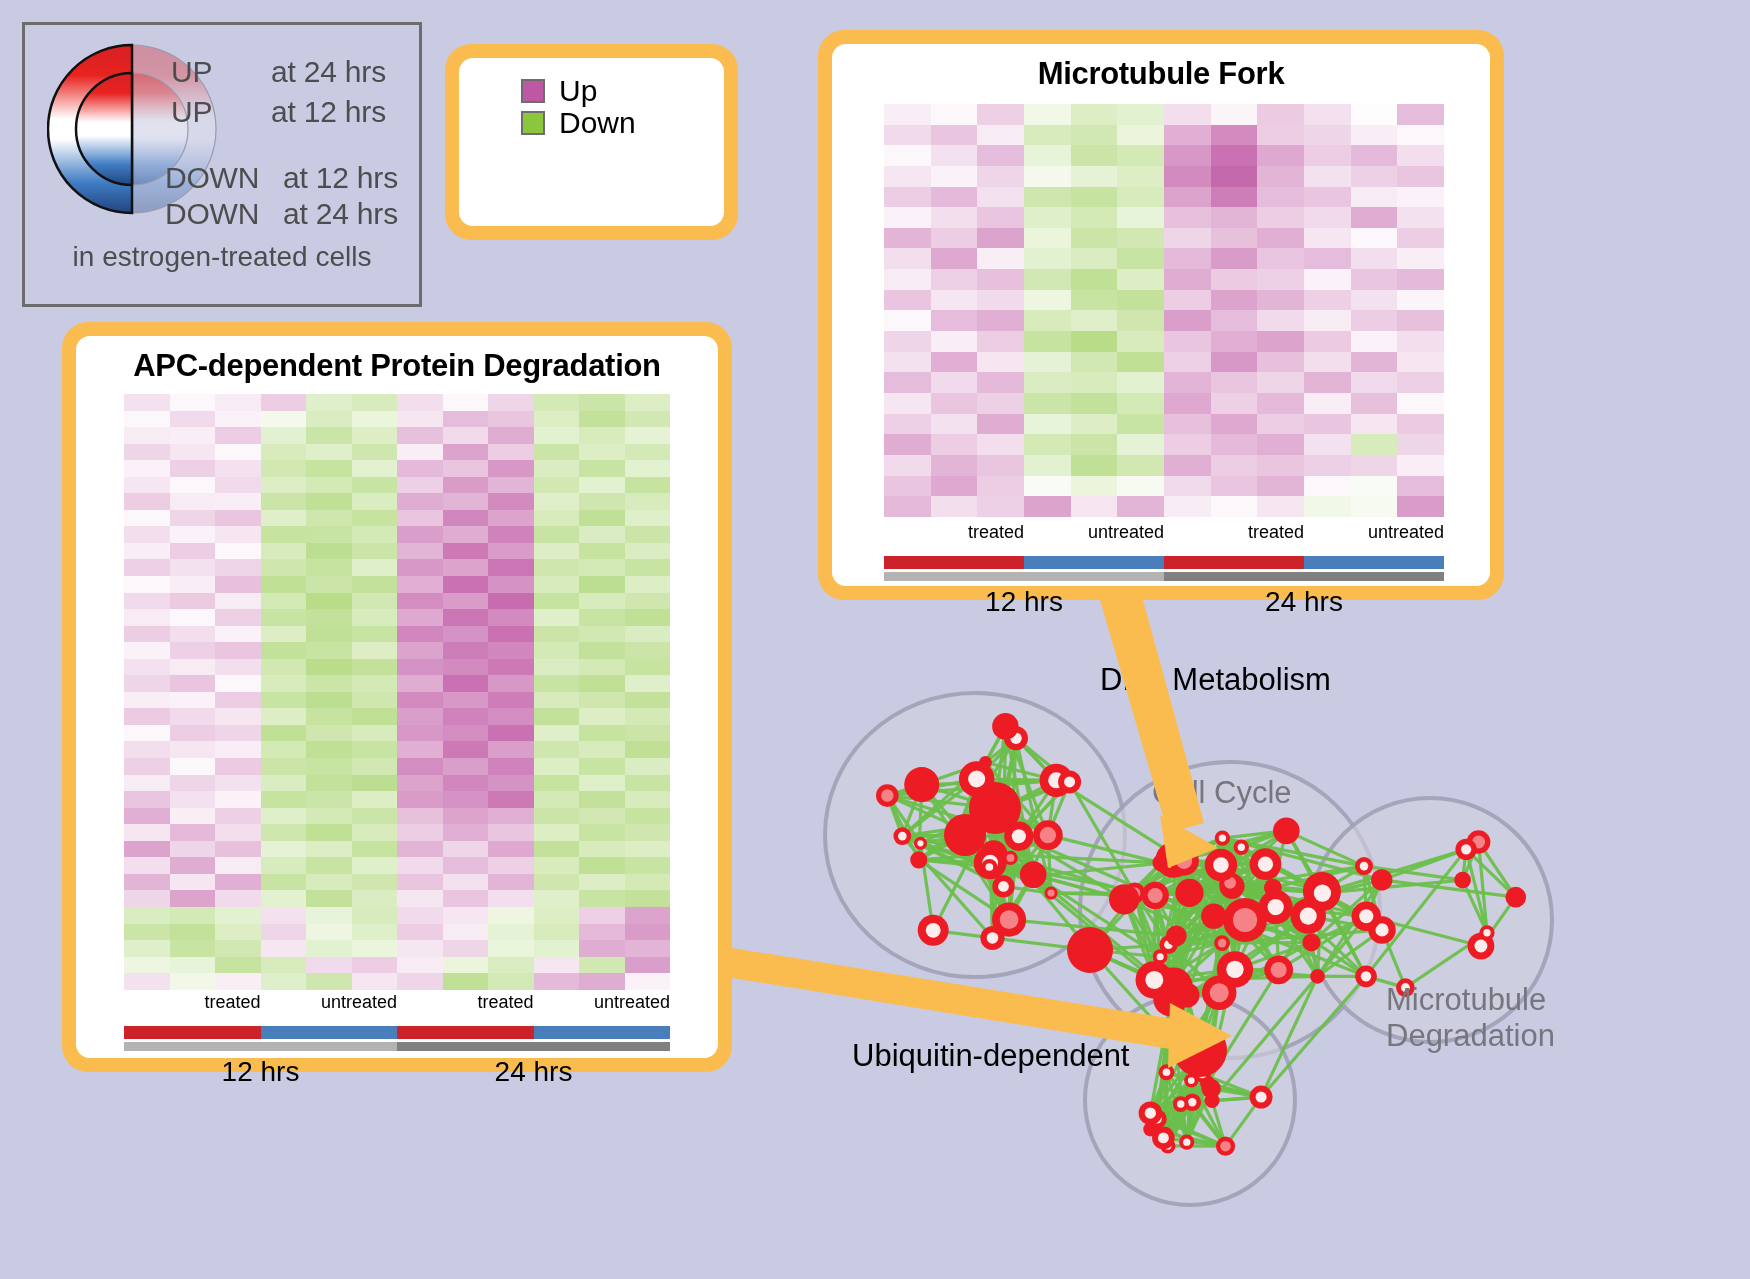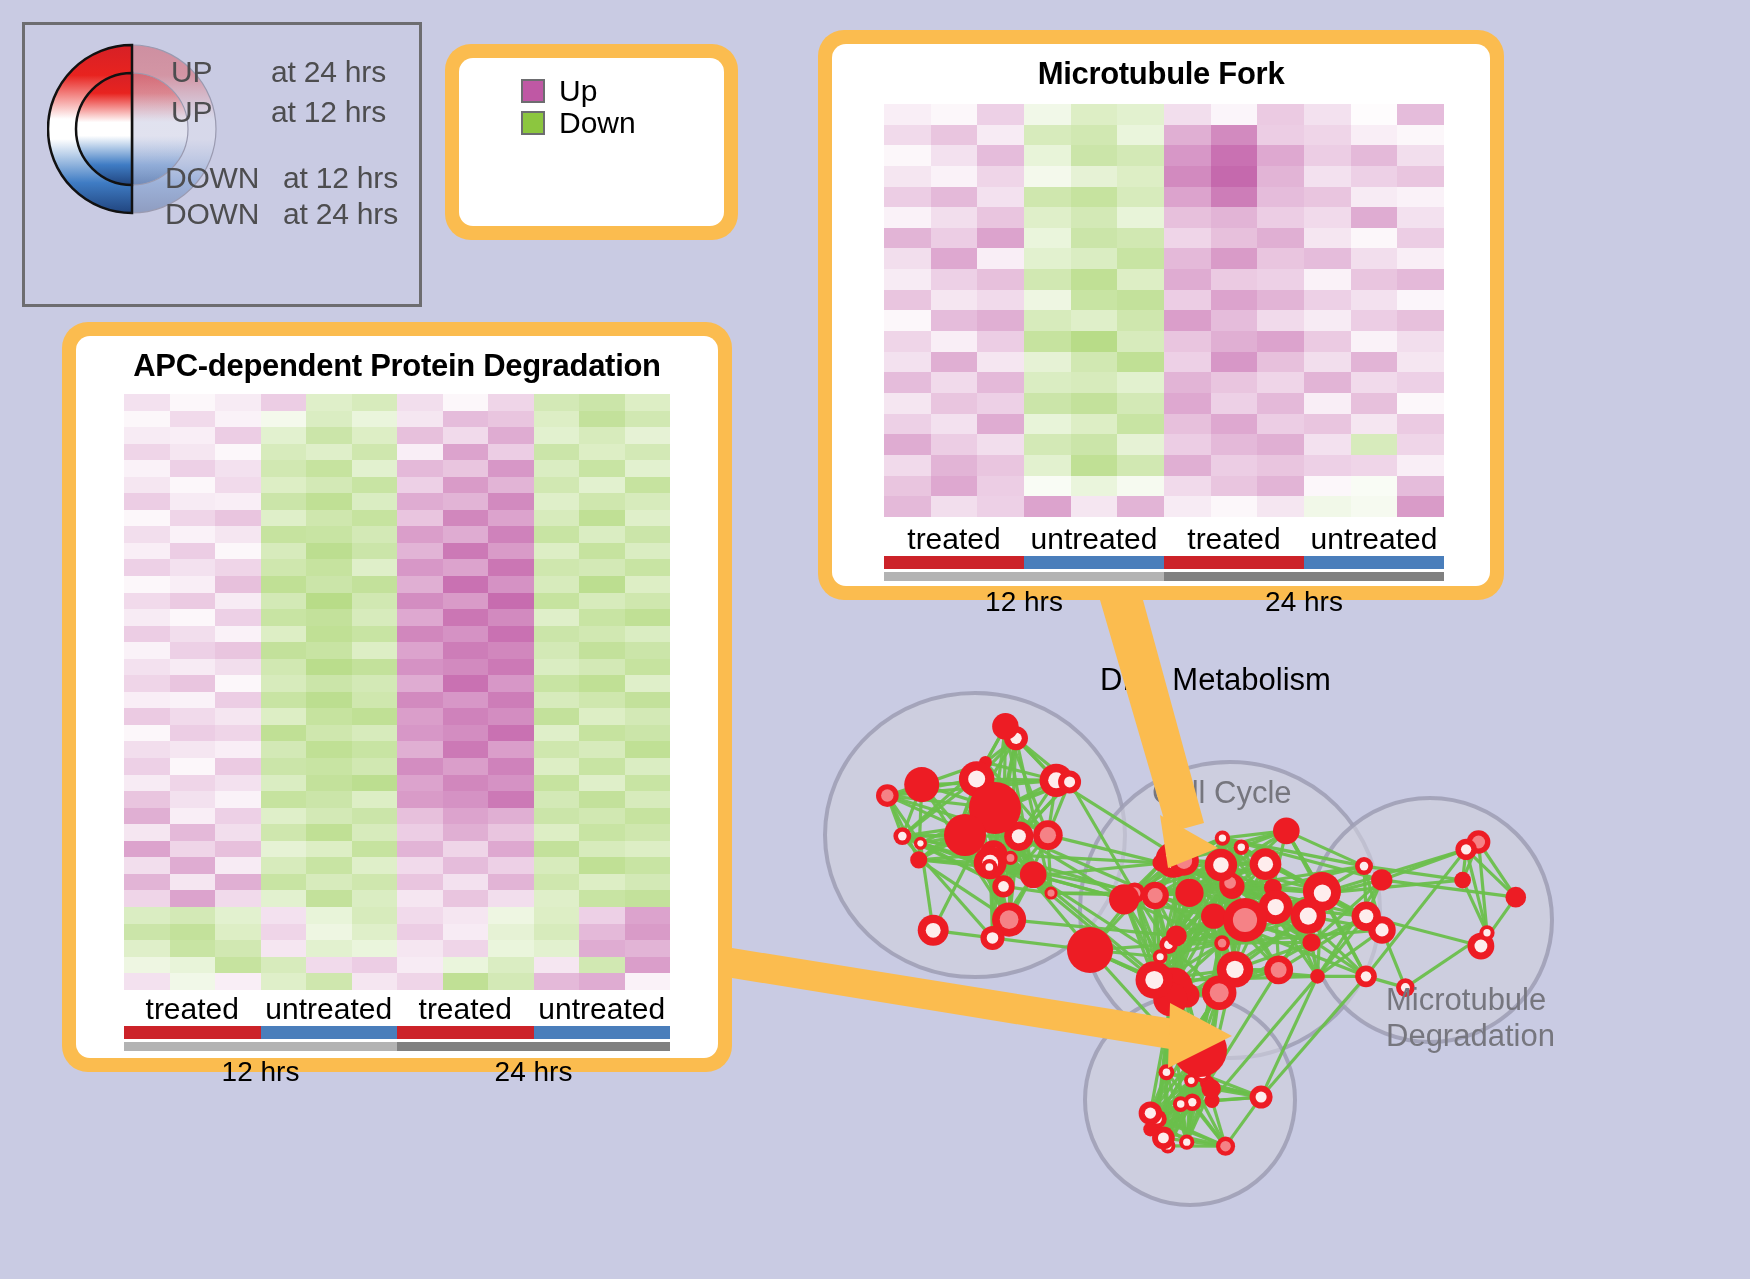--- a/index.html
+++ b/index.html
@@ -58,21 +58,21 @@
     padding-top:12px;letter-spacing:-0.3px;
   }
 
   .hm-canvas{position:absolute;}
   .hm-row{display:flex;width:100%;}
   .hm-cell{flex:1 1 0;height:100%;}
 
   
   .sample-labels{position:absolute;display:flex;}
   .sample-labels span{
-    flex:1 1 0;text-align:center;font-size:30px;color:#000;
+    flex:1 1 0;text-align:right;font-size:18px;color:#000;
   }
   .colorbar{position:absolute;display:flex;}
   .colorbar div{flex:1 1 0;height:100%;}
   .timebar{position:absolute;display:flex;}
   .timebar div{flex:1 1 0;height:100%;}
   .time-labels{position:absolute;display:flex;}
   .time-labels span{flex:1 1 0;text-align:center;font-size:28px;color:#000;}
 
   
   #network{left:790px;top:620px;width:960px;height:659px;}
@@ -123,20 +123,21 @@
 
   <span class="legend-text" style="left:146px;top:70px;">UP</span>
   <span class="legend-text" style="left:246px;top:70px;">at 12 hrs</span>
 
   <span class="legend-text" style="left:140px;top:136px;">DOWN</span>
   <span class="legend-text" style="left:258px;top:136px;">at 12 hrs</span>
 
   <span class="legend-text" style="left:140px;top:172px;">DOWN</span>
   <span class="legend-text" style="left:258px;top:172px;">at 24 hrs</span>
 
+  <div class="legend-foot" style="top:215px;">in estrogen-treated cells</div>
 </div>
 
 <div class="abs orange-panel" id="key-panel">
   <div class="inner">
     <div class="key-rows">
       <div class="key-row">
         <span class="swatch" id="sw-up" style="background: rgb(191, 88, 164);"></span>
         <span class="key-label">Up</span>
       </div>
       <div class="key-row">
@@ -1706,20 +1707,21 @@
         <circle cx="410" cy="430" r="27" fill="#ed1c24"></circle>
         <circle cx="455" cy="300" r="22" fill="#ed1c24"></circle>
         <circle cx="455" cy="300" r="12.100000000000001" fill="#ffffff" fill-opacity="0.45"></circle>
       </g>
     </svg>
 
   <span class="net-label black" style="left:310px;top:42px;">DNA Metabolism</span>
   <span class="net-label gray" style="left:362px;top:155px;">Cell Cycle</span>
   <span class="net-label gray" style="left:596px;top:362px;">Microtubule</span>
   <span class="net-label gray" style="left:596px;top:398px;">Degradation</span>
+  <span class="net-label black" style="left:62px;top:418px;">Ubiquitin-dependent</span>
 </div>
 
 <svg class="abs arrow-svg" style="left:0;top:0;width:1750px;height:1279px;pointer-events:none;">
 
   <path d="M1100 600 L1143 600 L1204 823 L1168 833 Z" fill="#fbbc4f"></path>
   <path d="M1160 815 L1218 848 L1168 868 Z" fill="#fbbc4f"></path>
 
   <path d="M732 948 L1180 1020 L1176 1050 L732 978 Z" fill="#fbbc4f"></path>
   <path d="M1170 1003 L1232 1036 L1168 1068 Z" fill="#fbbc4f"></path>
 </svg>

